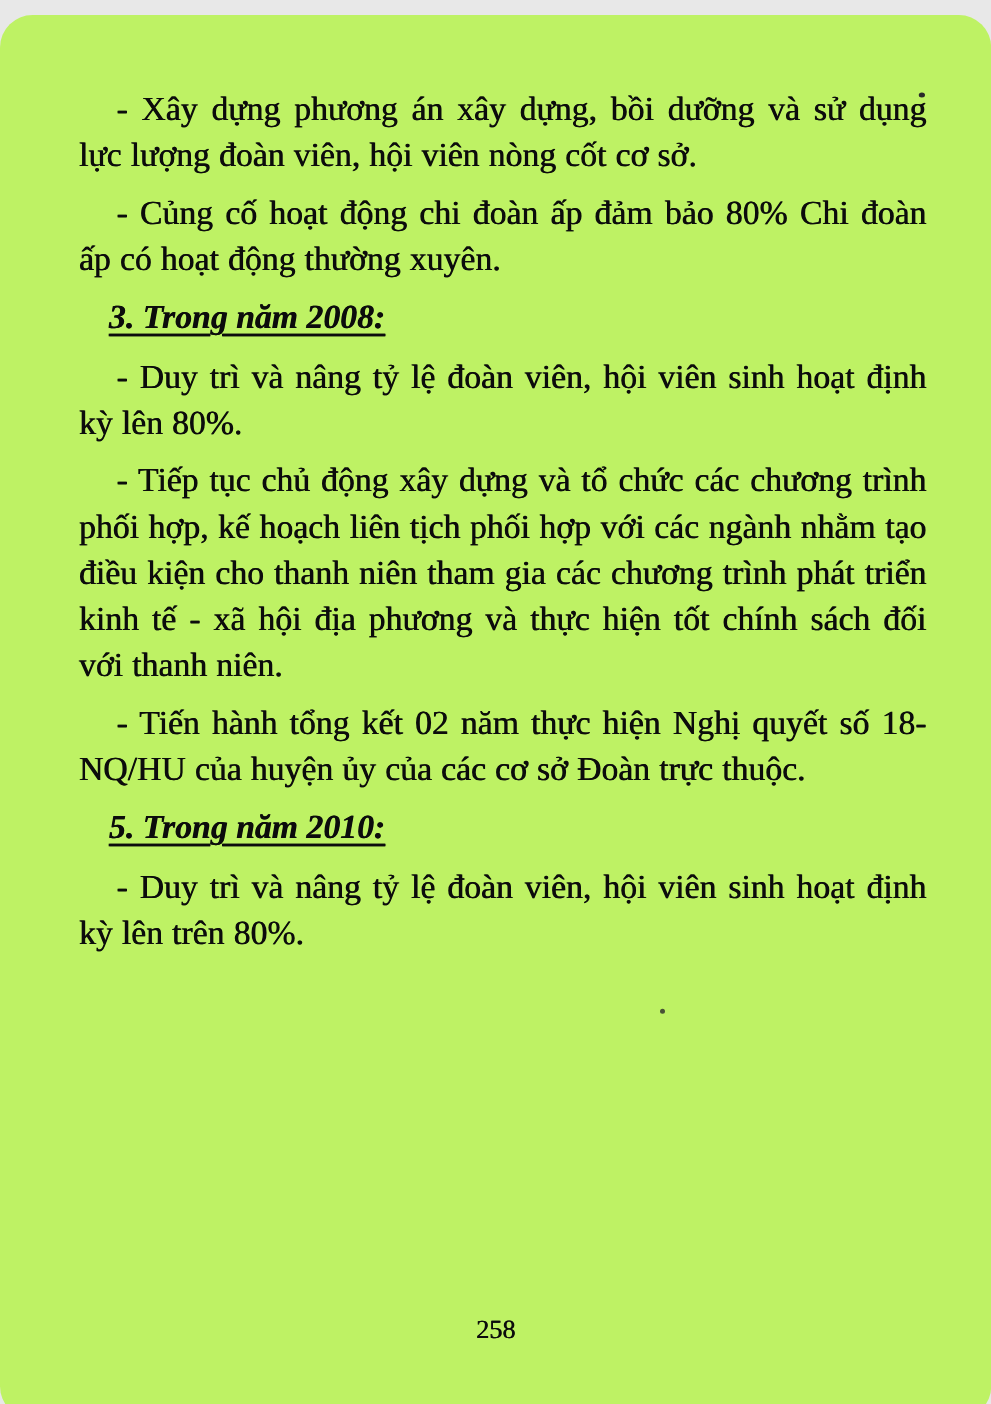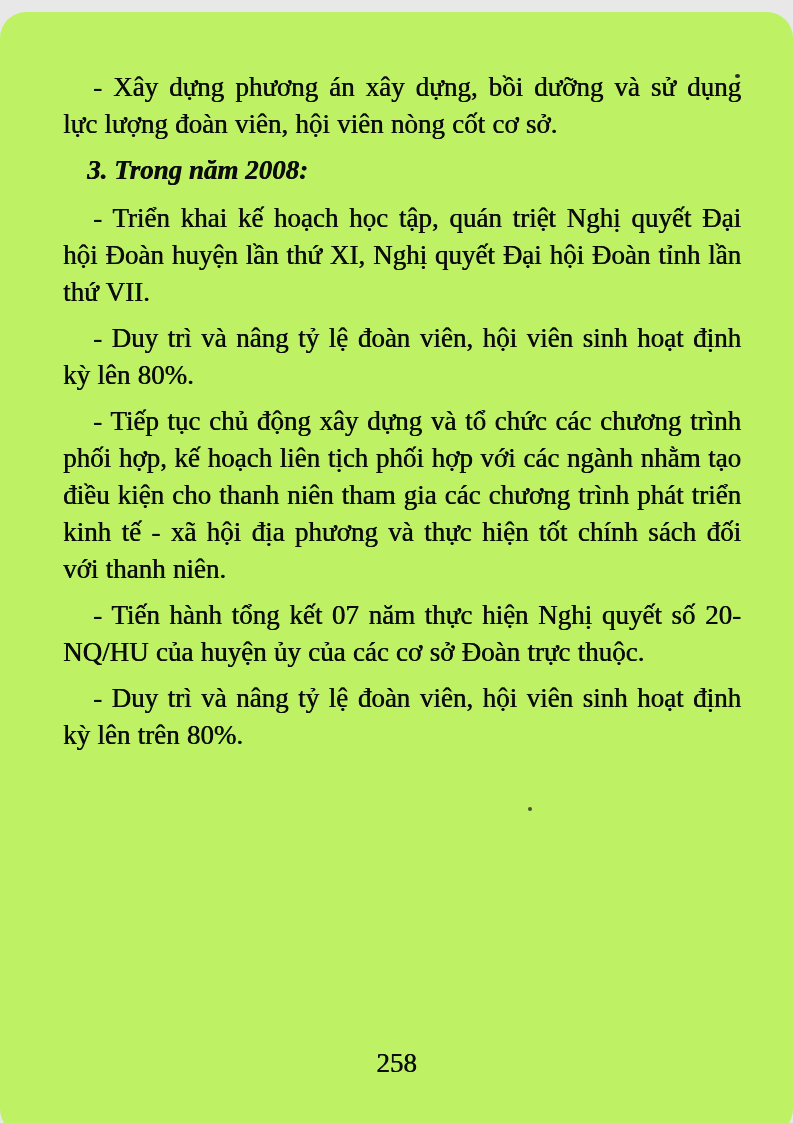--- a/index.html
+++ b/index.html
@@ -36,52 +36,54 @@
   .body-text h3 {
     margin: 5px 0 11px 0;
     font-size: 27px;
     line-height: 37px;
     font-weight: bold;
     font-style: italic;
     text-indent: 24px;
     text-shadow: 0.4px 0 0 currentColor;
   }
   .body-text h3 .hline {
+    text-decoration: underline;
     text-decoration-thickness: 2px;
     text-underline-offset: 5px;
   }
   .page-number {
     position: absolute;
     top: 1034px;
     left: 0;
     width: 100%;
     text-align: center;
-    font-size: 27px;
+    font-size: 21px;
     line-height: 34px;
     text-shadow: 0.5px 0 0 currentColor;
   }
   .speck {
     position: absolute;
     background: #2a2a2a;
     border-radius: 50%;
   }
   .speck-1 { left: 735px; top: 62px;  width: 5px; height: 4px; }
   .speck-2 { left: 528px; top: 795px; width: 4px; height: 4px; opacity: .8; }
 </style>
 </head>
 <body>
 
 <div class="page">
   <span class="speck speck-1"></span>
   <span class="speck speck-2"></span>
 
   <main class="body-text" id="blocks-container">
       <p>- Xây dựng phương án xây dựng, bồi dưỡng và sử dụng lực lượng đoàn viên, hội viên nòng cốt cơ sở.</p>
+      <p>- Củng cố hoạt động chi đoàn ấp đảm bảo 80% Chi đoàn ấp có hoạt động thường xuyên.</p>
       <h3><span class="hline">3. Trong năm 2008:</span></h3>
-      <p>- Triển khai kế hoạch học tập, quán triệt Nghị quyết Đại hội Đoàn huyện lần thứ XI, Nghị quyết Đại hội Đoàn tỉnh lần thứ VII.</p>
       <p>- Duy trì và nâng tỷ lệ đoàn viên, hội viên sinh hoạt định kỳ lên 80%.</p>
       <p>- Tiếp tục chủ động xây dựng và tổ chức các chương trình phối hợp, kế hoạch liên tịch phối hợp với các ngành nhằm tạo điều kiện cho thanh niên tham gia các chương trình phát triển kinh tế - xã hội địa phương và thực hiện tốt chính sách đối với thanh niên.</p>
-      <p>- Tiến hành tổng kết 07 năm thực hiện Nghị quyết số 20-NQ/HU của huyện ủy của các cơ sở Đoàn trực thuộc.</p>
+      <p>- Tiến hành tổng kết 02 năm thực hiện Nghị quyết số 18-NQ/HU của huyện ủy của các cơ sở Đoàn trực thuộc.</p>
+      <h3><span class="hline">5. Trong năm 2010:</span></h3>
       <p>- Duy trì và nâng tỷ lệ đoàn viên, hội viên sinh hoạt định kỳ lên trên 80%.</p>
     </main>
 
   <div class="page-number">258</div>
 </div>
 
 </body></html>

